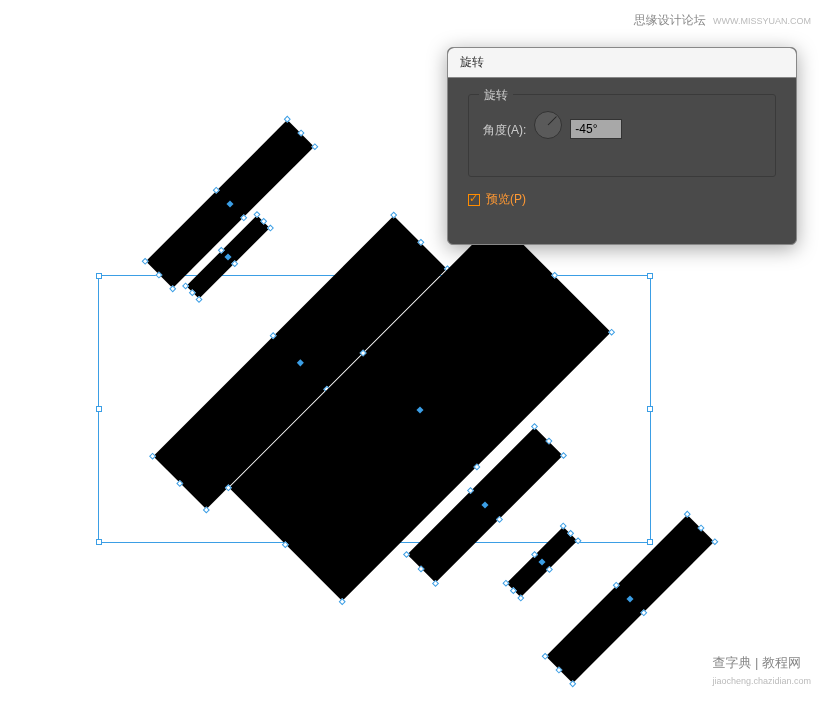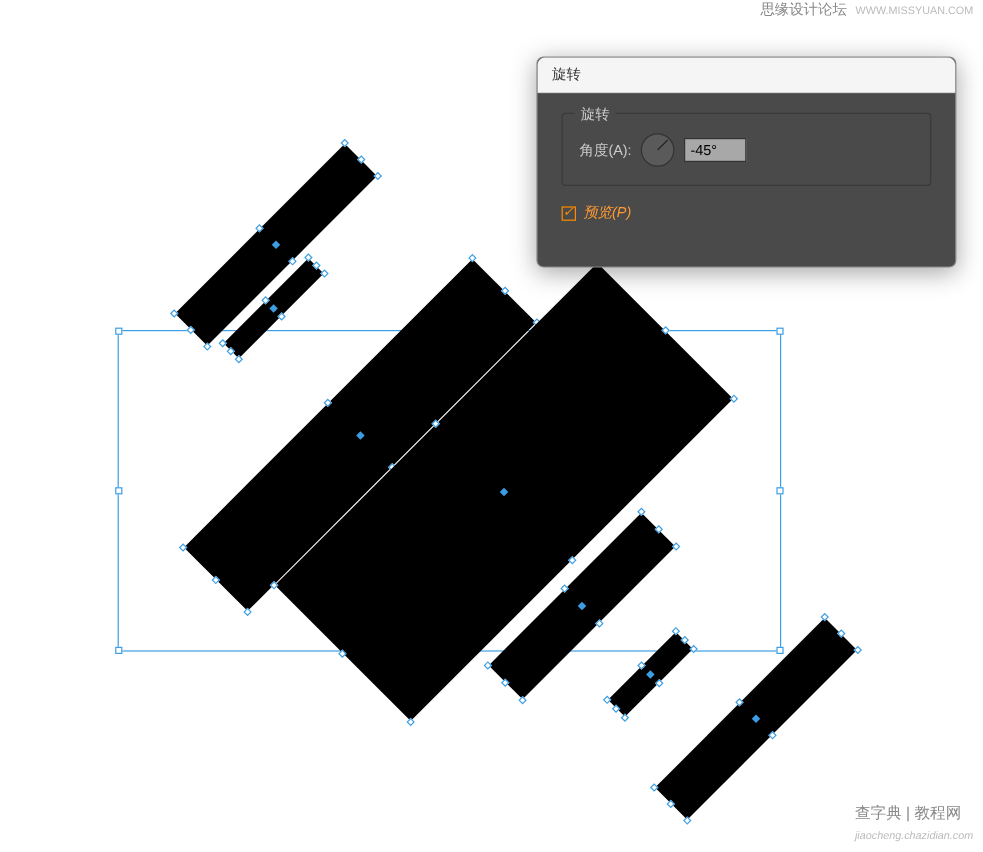--- a/index.html
+++ b/index.html
@@ -105,23 +105,23 @@
       position: absolute;
       top: -8px;
       left: 10px;
       background: #4a4a4a;
       padding: 0 5px;
       font-size: 12px;
     }
     
     .angle-row {
       display: flex;
-      align-items: center;
+      align-items: flex-end;
       gap: 8px;
-      margin-bottom: 1px;
+      margin-bottom: 23px;
     }
     
     .angle-dial {
       width: 28px;
       height: 28px;
       border-radius: 50%;
       background: #5a5a5a;
       border: 1px solid #333;
       position: relative;
     }
@@ -178,21 +178,20 @@
     .chk.orange.checked::after {
       color: #ff8c00;
     }
     
     .preview-row {
       display: flex;
       align-items: center;
       gap: 6px;
       margin-bottom: 18px;
       color: #ff9933;
-      font-style: italic;
     }
     
     .dialog-buttons {
       display: flex;
       gap: 14px;
       justify-content: center;
     }
     
     .dlg-btn {
       width: 88px;
@@ -201,43 +200,42 @@
       border: 1px solid #333;
       color: #e0e0e0;
       font-size: 12px;
       cursor: pointer;
       font-family: inherit;
       border-radius: 2px;
     }
     
     .watermark-top {
       position: absolute;
-      top: 0;
+      top: 12px;
       right: 8px;
       font-size: 12px;
       color: #888;
       text-align: right;
     }
     .watermark-top-url {
       font-size: 9px;
       color: #bbb;
       margin-left: 4px;
     }
     
     .watermark-bottom {
       position: absolute;
-      bottom: 8px;
+      bottom: 23px;
       right: 8px;
       font-size: 13px;
       color: #888;
     }
     .watermark-bottom-sub {
       font-size: 9px;
       color: #bbb;
-      font-style: italic;
     }
   </style>
 </head>
 <body>
 
 <div class="canvas-area">
 
   <div class="selection-bounds" style="left:98px; top:275px; width:553px; height:268px;">
     <div class="handle tl"></div>
       <div class="handle tm"></div>

